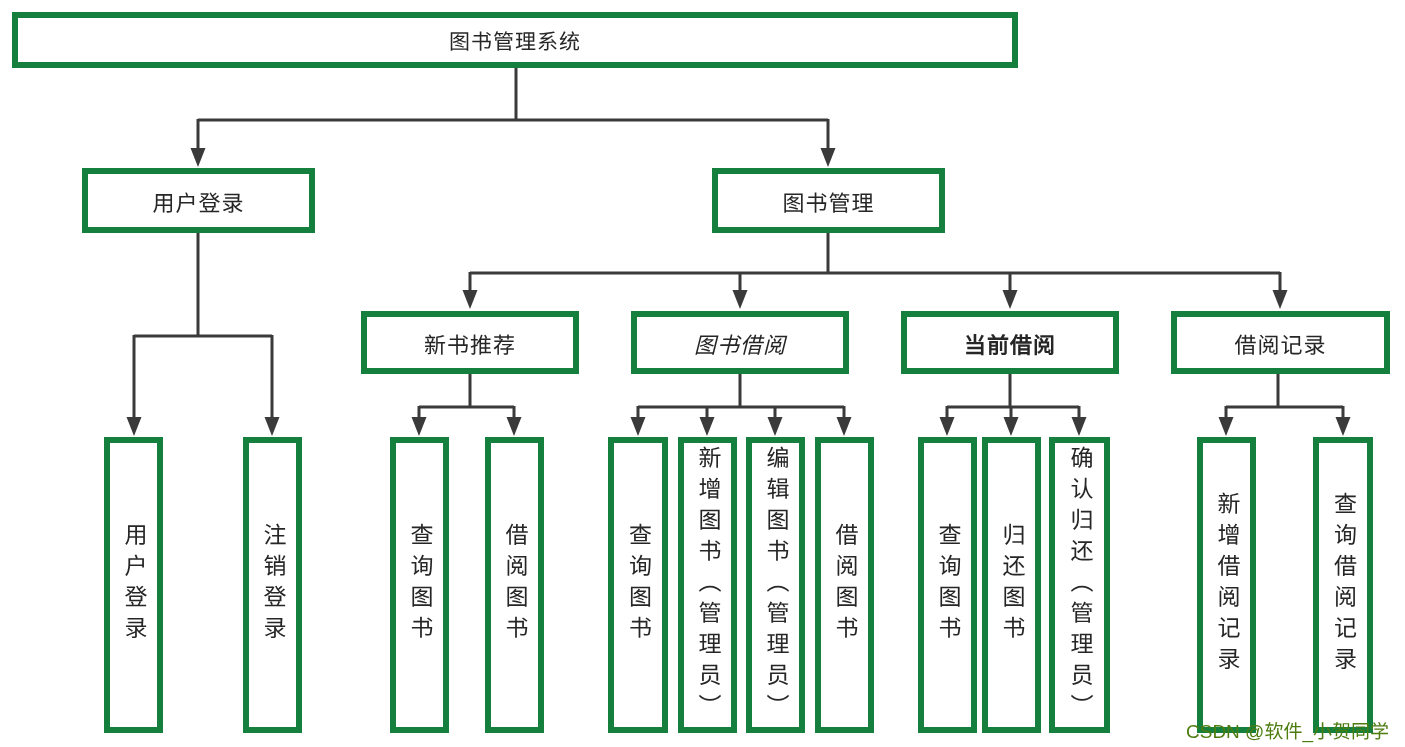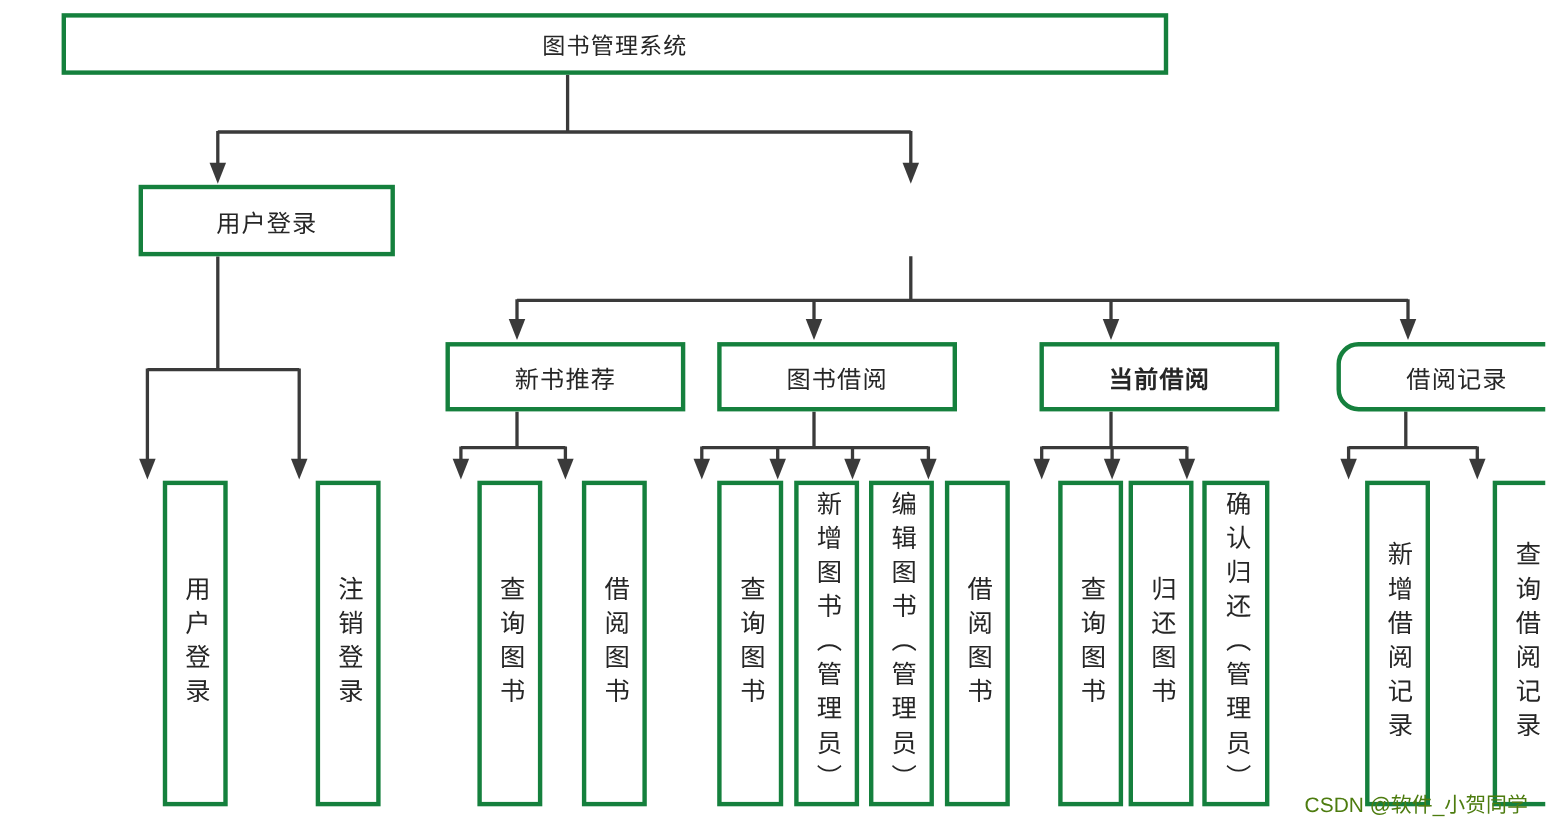--- a/index.html
+++ b/index.html
@@ -13,41 +13,40 @@
     overflow: hidden;
   }
 
   svg.wires { position: absolute; left: 0; top: 0; z-index: 1; }
   svg.wires path { stroke: #3a3a3a; stroke-width: 3; fill: none; }
   svg.wires polygon { fill: #3a3a3a; stroke: none; }
 
   .box {
     position: absolute;
     box-sizing: border-box;
-    border: 4px solid #15803d;
+    border: 6px solid #15803d;
     background: #ffffff;
     display: flex;
     align-items: center;
     justify-content: center;
     z-index: 2;
     color: #262626;
-    margin-left: 44px;
   }
 
   .hlabel { font-size: 22px; letter-spacing: 1px; color: #262626; }
 
   
   .n-root           { left: 12px;   top: 12px;  width: 1006px; height: 56px; }
   .n-root .hlabel   { font-size: 21px; }
   .n-user-login     { left: 82px;   top: 168px; width: 233px; height: 65px; }
   .n-book-mgmt      { left: 712px;  top: 168px; width: 233px; height: 65px; }
   .n-new-book-rec   { left: 361px;  top: 311px; width: 218px; height: 63px; }
-  .n-book-borrow    { left: 608px;  top: 311px; width: 218px; height: 63px; }
+  .n-book-borrow    { left: 631px;  top: 311px; width: 218px; height: 63px; font-style: italic; }
   .n-current-borrow { left: 901px;  top: 311px; width: 218px; height: 63px; font-weight: bold; }
-  .n-borrow-records { left: 1171px; top: 311px; width: 219px; height: 63px; border-radius: 20px; }
+  .n-borrow-records { left: 1171px; top: 311px; width: 219px; height: 63px; }
 
   
   .leaf { top: 437px; height: 296px; width: 59px; }
   .vtext {
     writing-mode: vertical-rl;
     text-orientation: mixed;
     font-size: 23px;
     letter-spacing: 8px;
     color: #262626;
     line-height: 1;
@@ -120,20 +119,23 @@
     </g>
   </svg>
 
   <div class="box n-root">
     <span class="hlabel">图书管理系统</span>
   </div>
 
   <div class="box n-user-login">
     <span class="hlabel">用户登录</span>
   </div>
+  <div class="box n-book-mgmt">
+    <span class="hlabel">图书管理</span>
+  </div>
 
   <div class="box n-new-book-rec">
     <span class="hlabel">新书推荐</span>
   </div>
   <div class="box n-book-borrow">
     <span class="hlabel">图书借阅</span>
   </div>
   <div class="box n-current-borrow">
     <span class="hlabel">当前借阅</span>
   </div>

